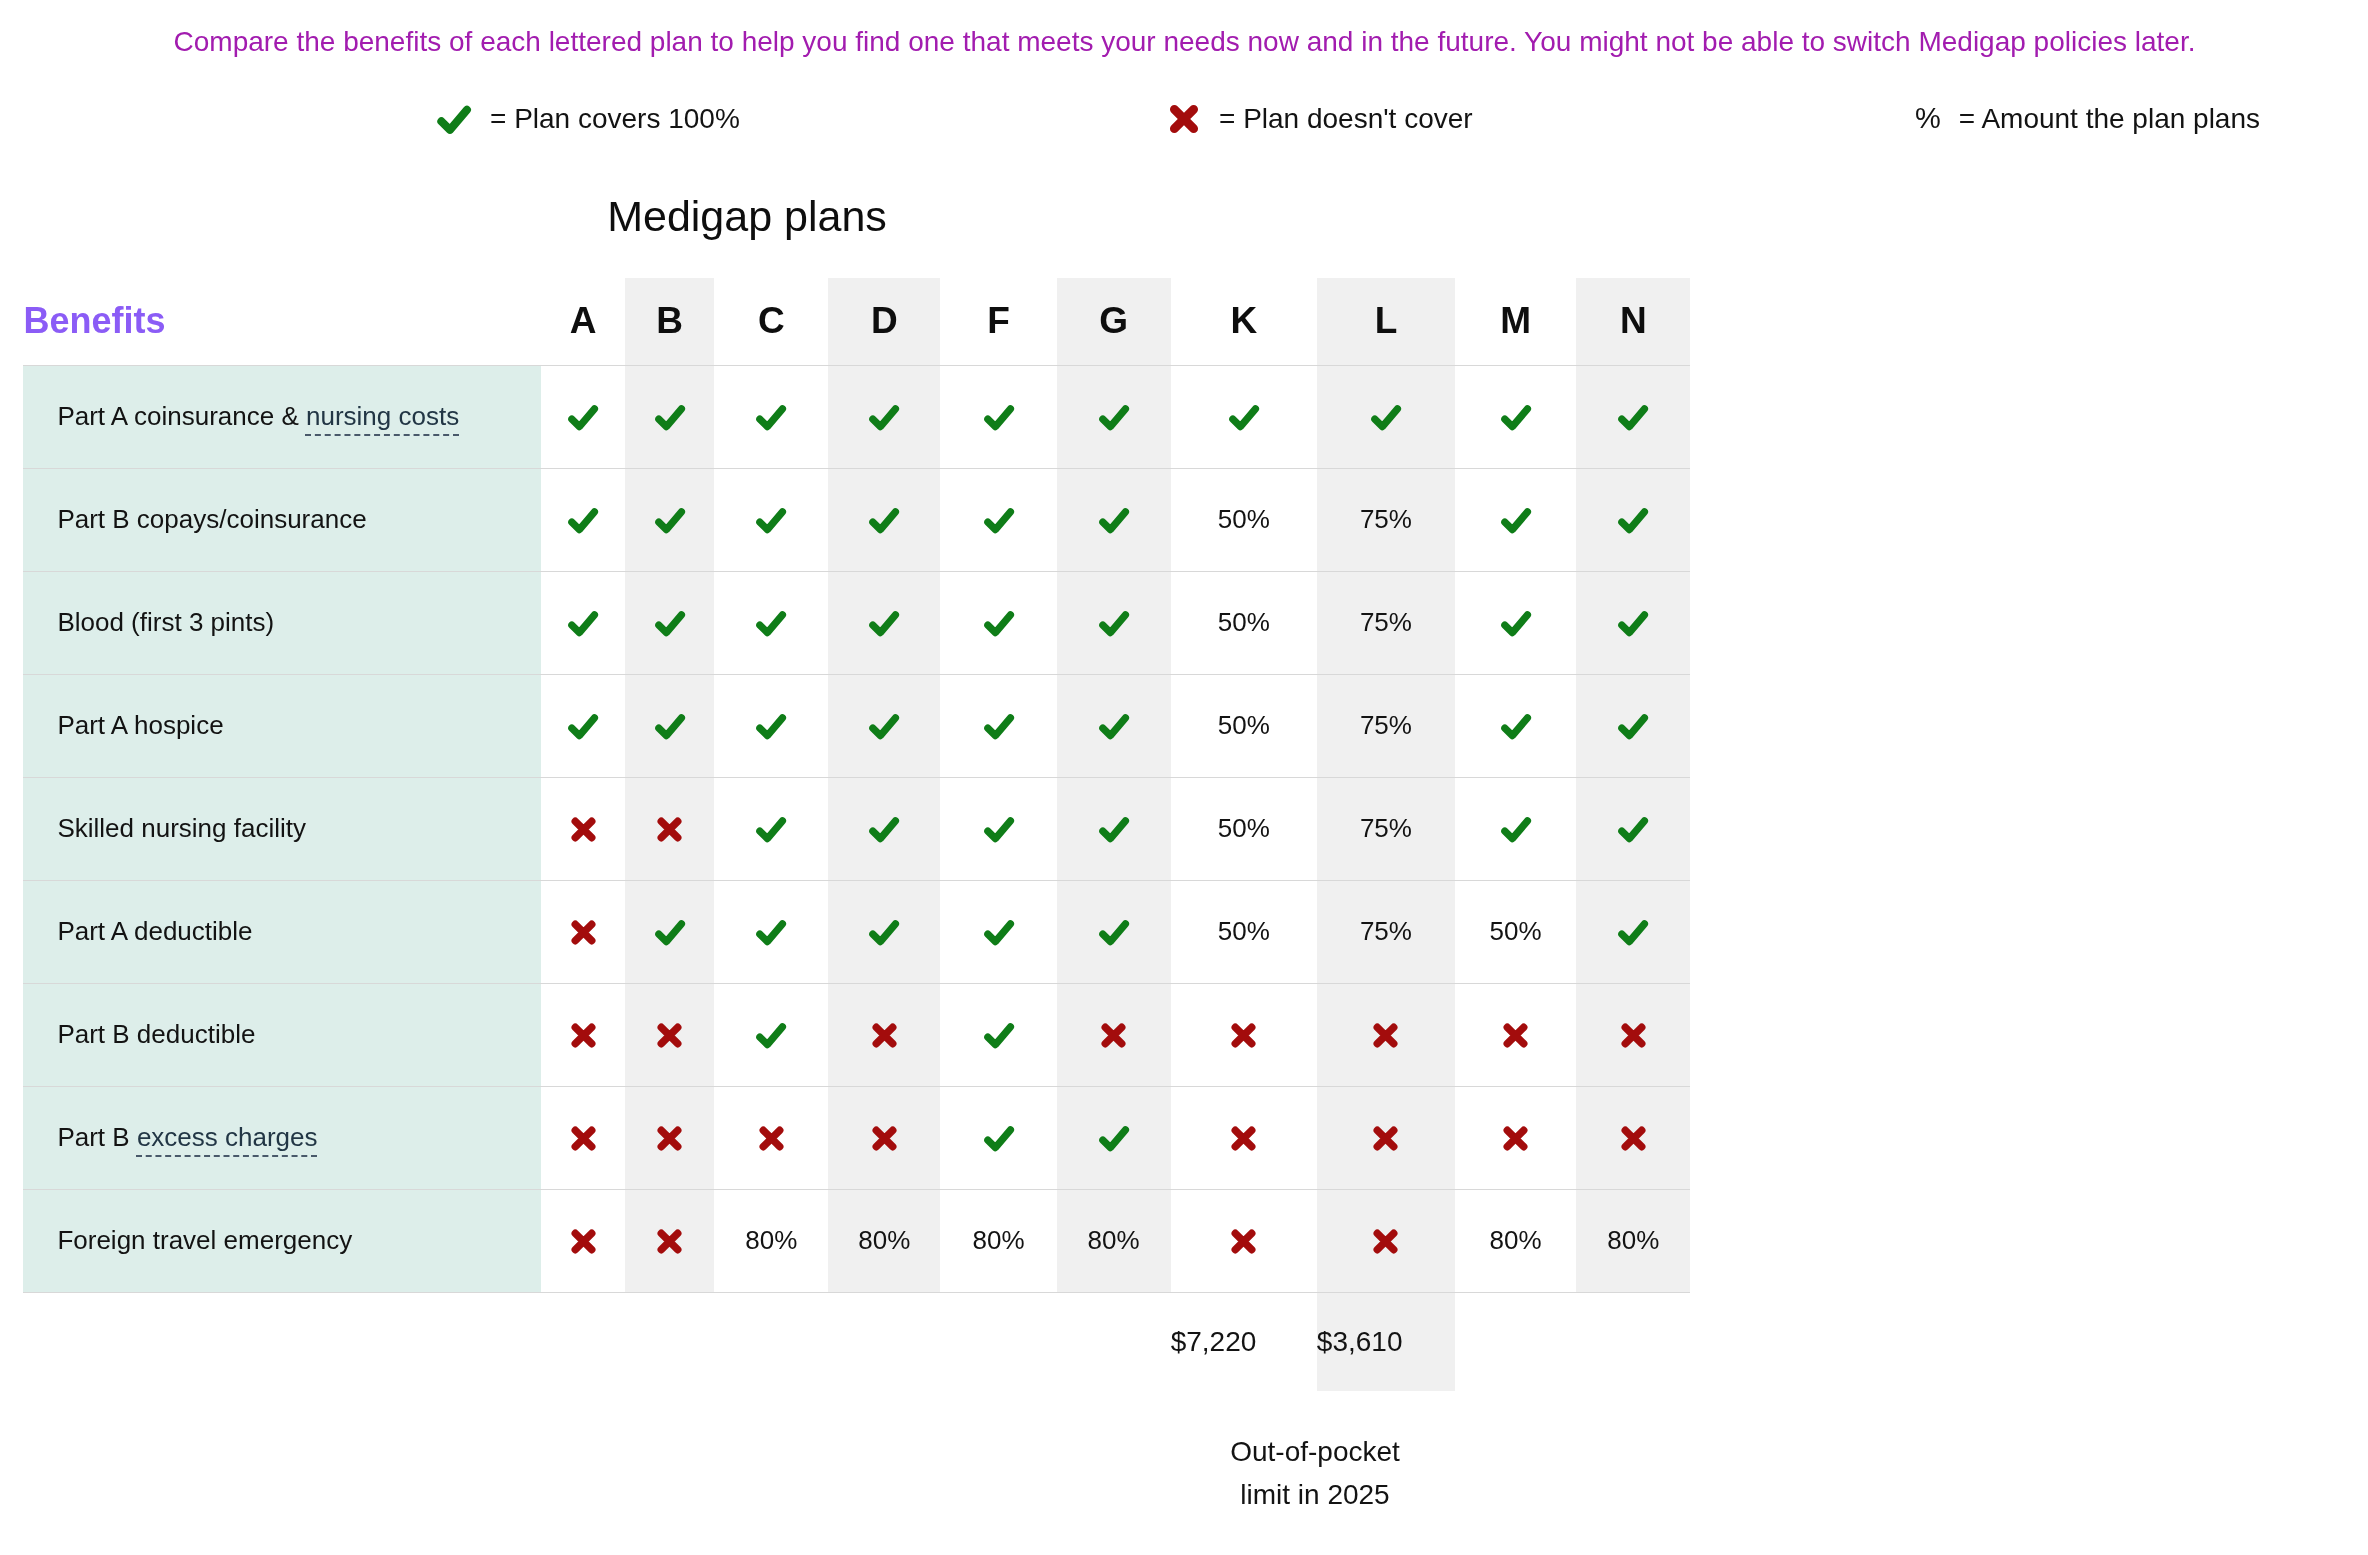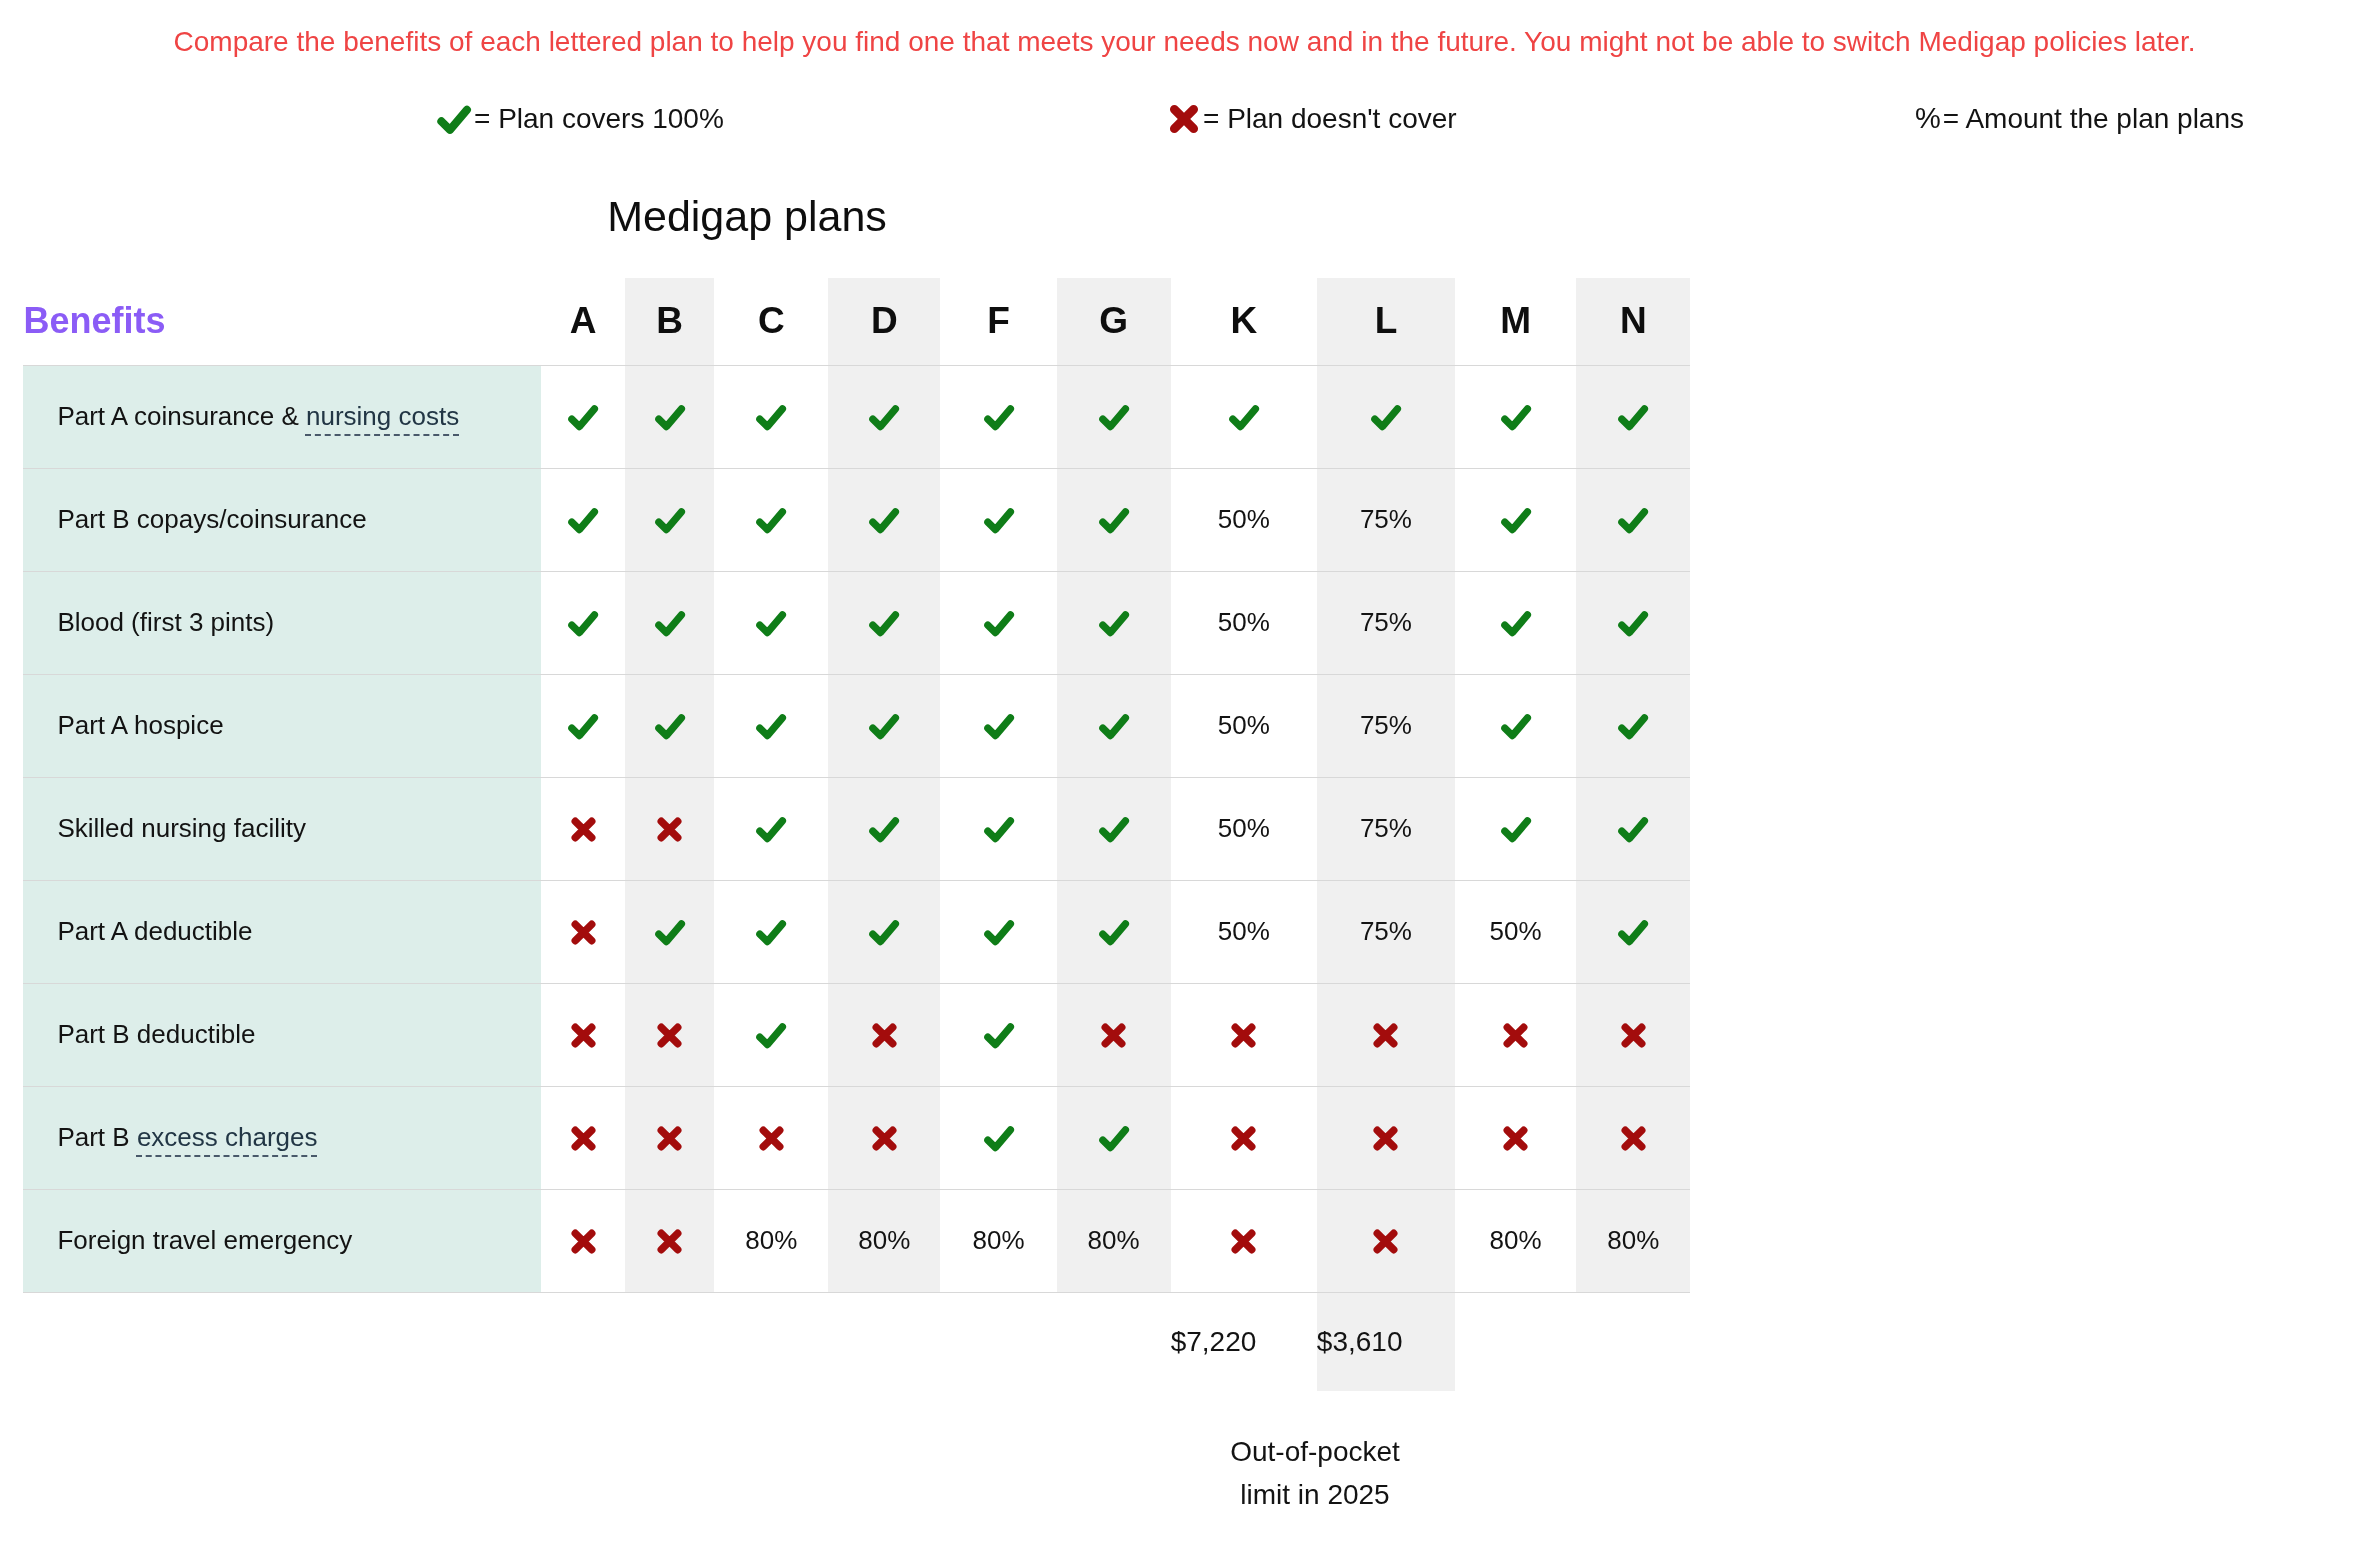--- a/index.html
+++ b/index.html
@@ -6,26 +6,26 @@
   body {
     width: 2369px; height: 1555px;
     background: #ffffff;
     position: relative;
     font-family: "Liberation Sans", sans-serif;
     color: #131313;
     overflow: hidden;
   }
   .intro {
     position: absolute; top: 26px; left: 0; width: 2369px;
-    text-align: center; font-size: 28px; margin: 0; color: #ef4444;
+    text-align: center; font-size: 28px; margin: 0; color: #a21caf;
   }
   .legend { position: absolute; top: 96px; left: 0; width: 2369px; height: 45px; }
   .legend-item {
     position: absolute; height: 45px;
-    display: flex; align-items: center; gap: 2px;
+    display: flex; align-items: center; gap: 18px;
     font-size: 28px; white-space: nowrap;
   }
   #legend-covers  { left: 436px; }
   #legend-not     { left: 1167px; }
   #legend-percent { left: 1915px; }
   .pct-sym { font-size: 29px; }
   .tbl-title {
     position: absolute; top: 192px; left: 747px; transform: translateX(-50%);
     margin: 0; font-size: 43px; font-weight: 400; white-space: nowrap; color: #0e0e0e;
   }

